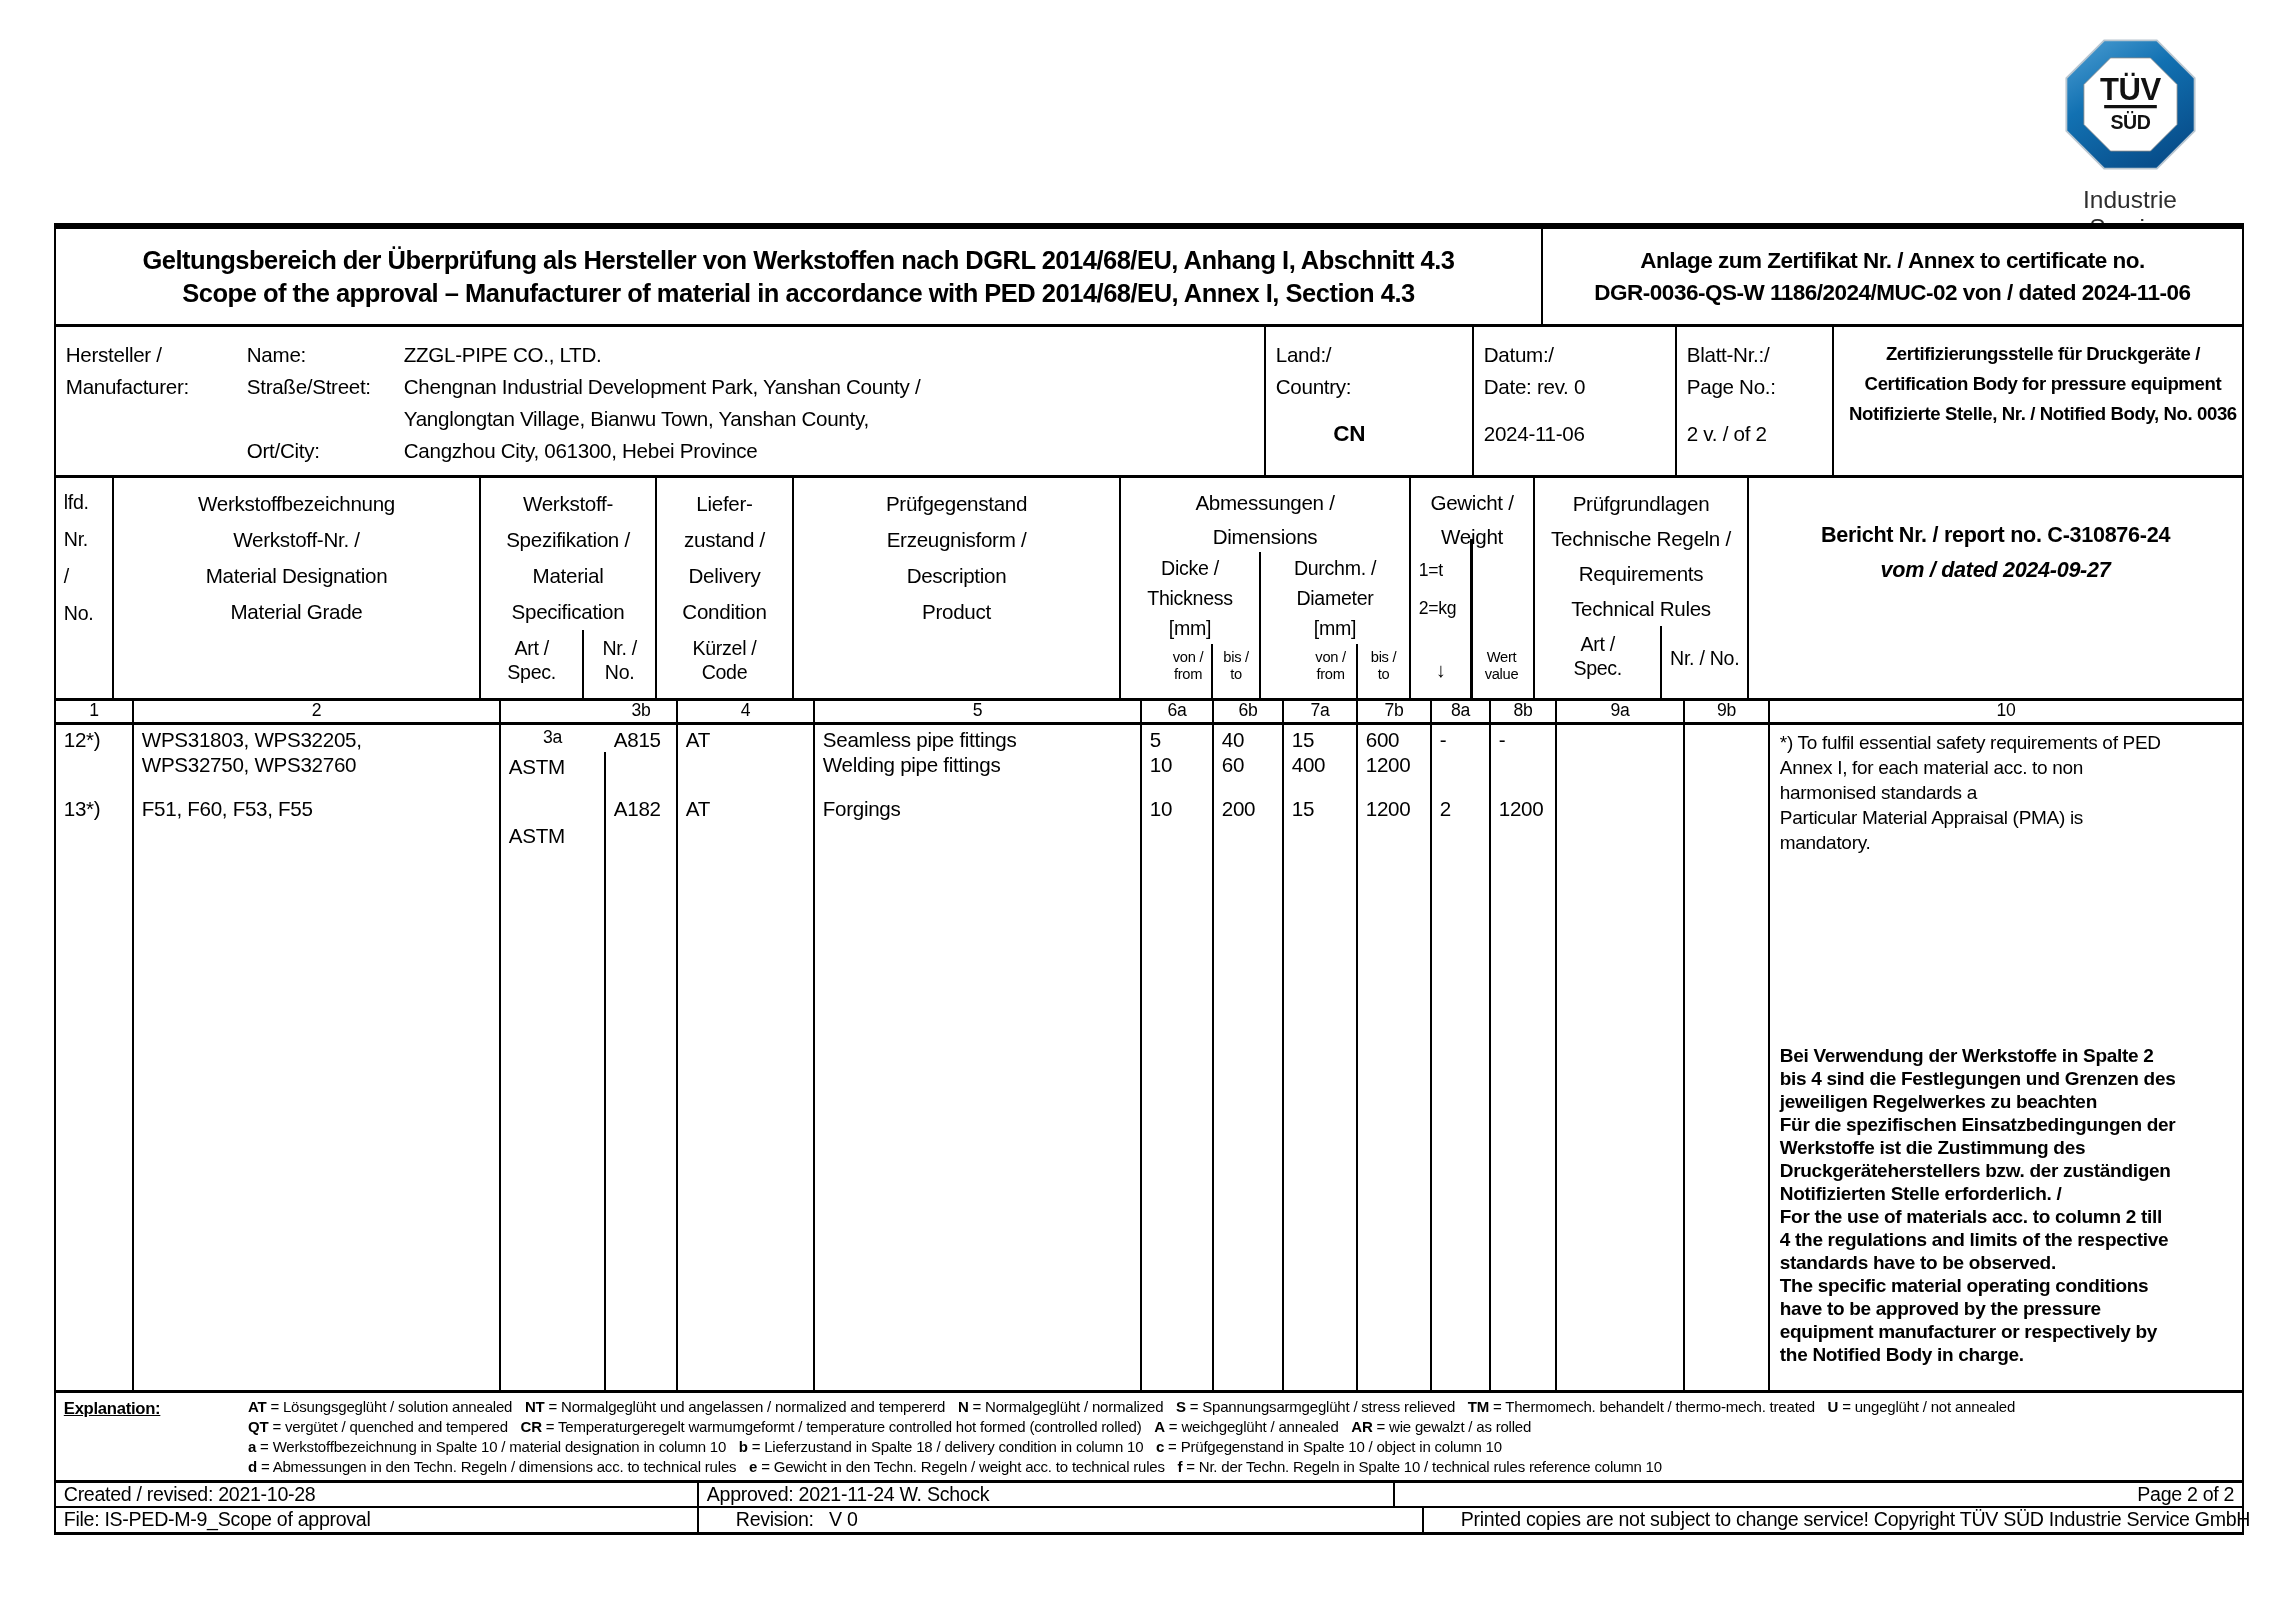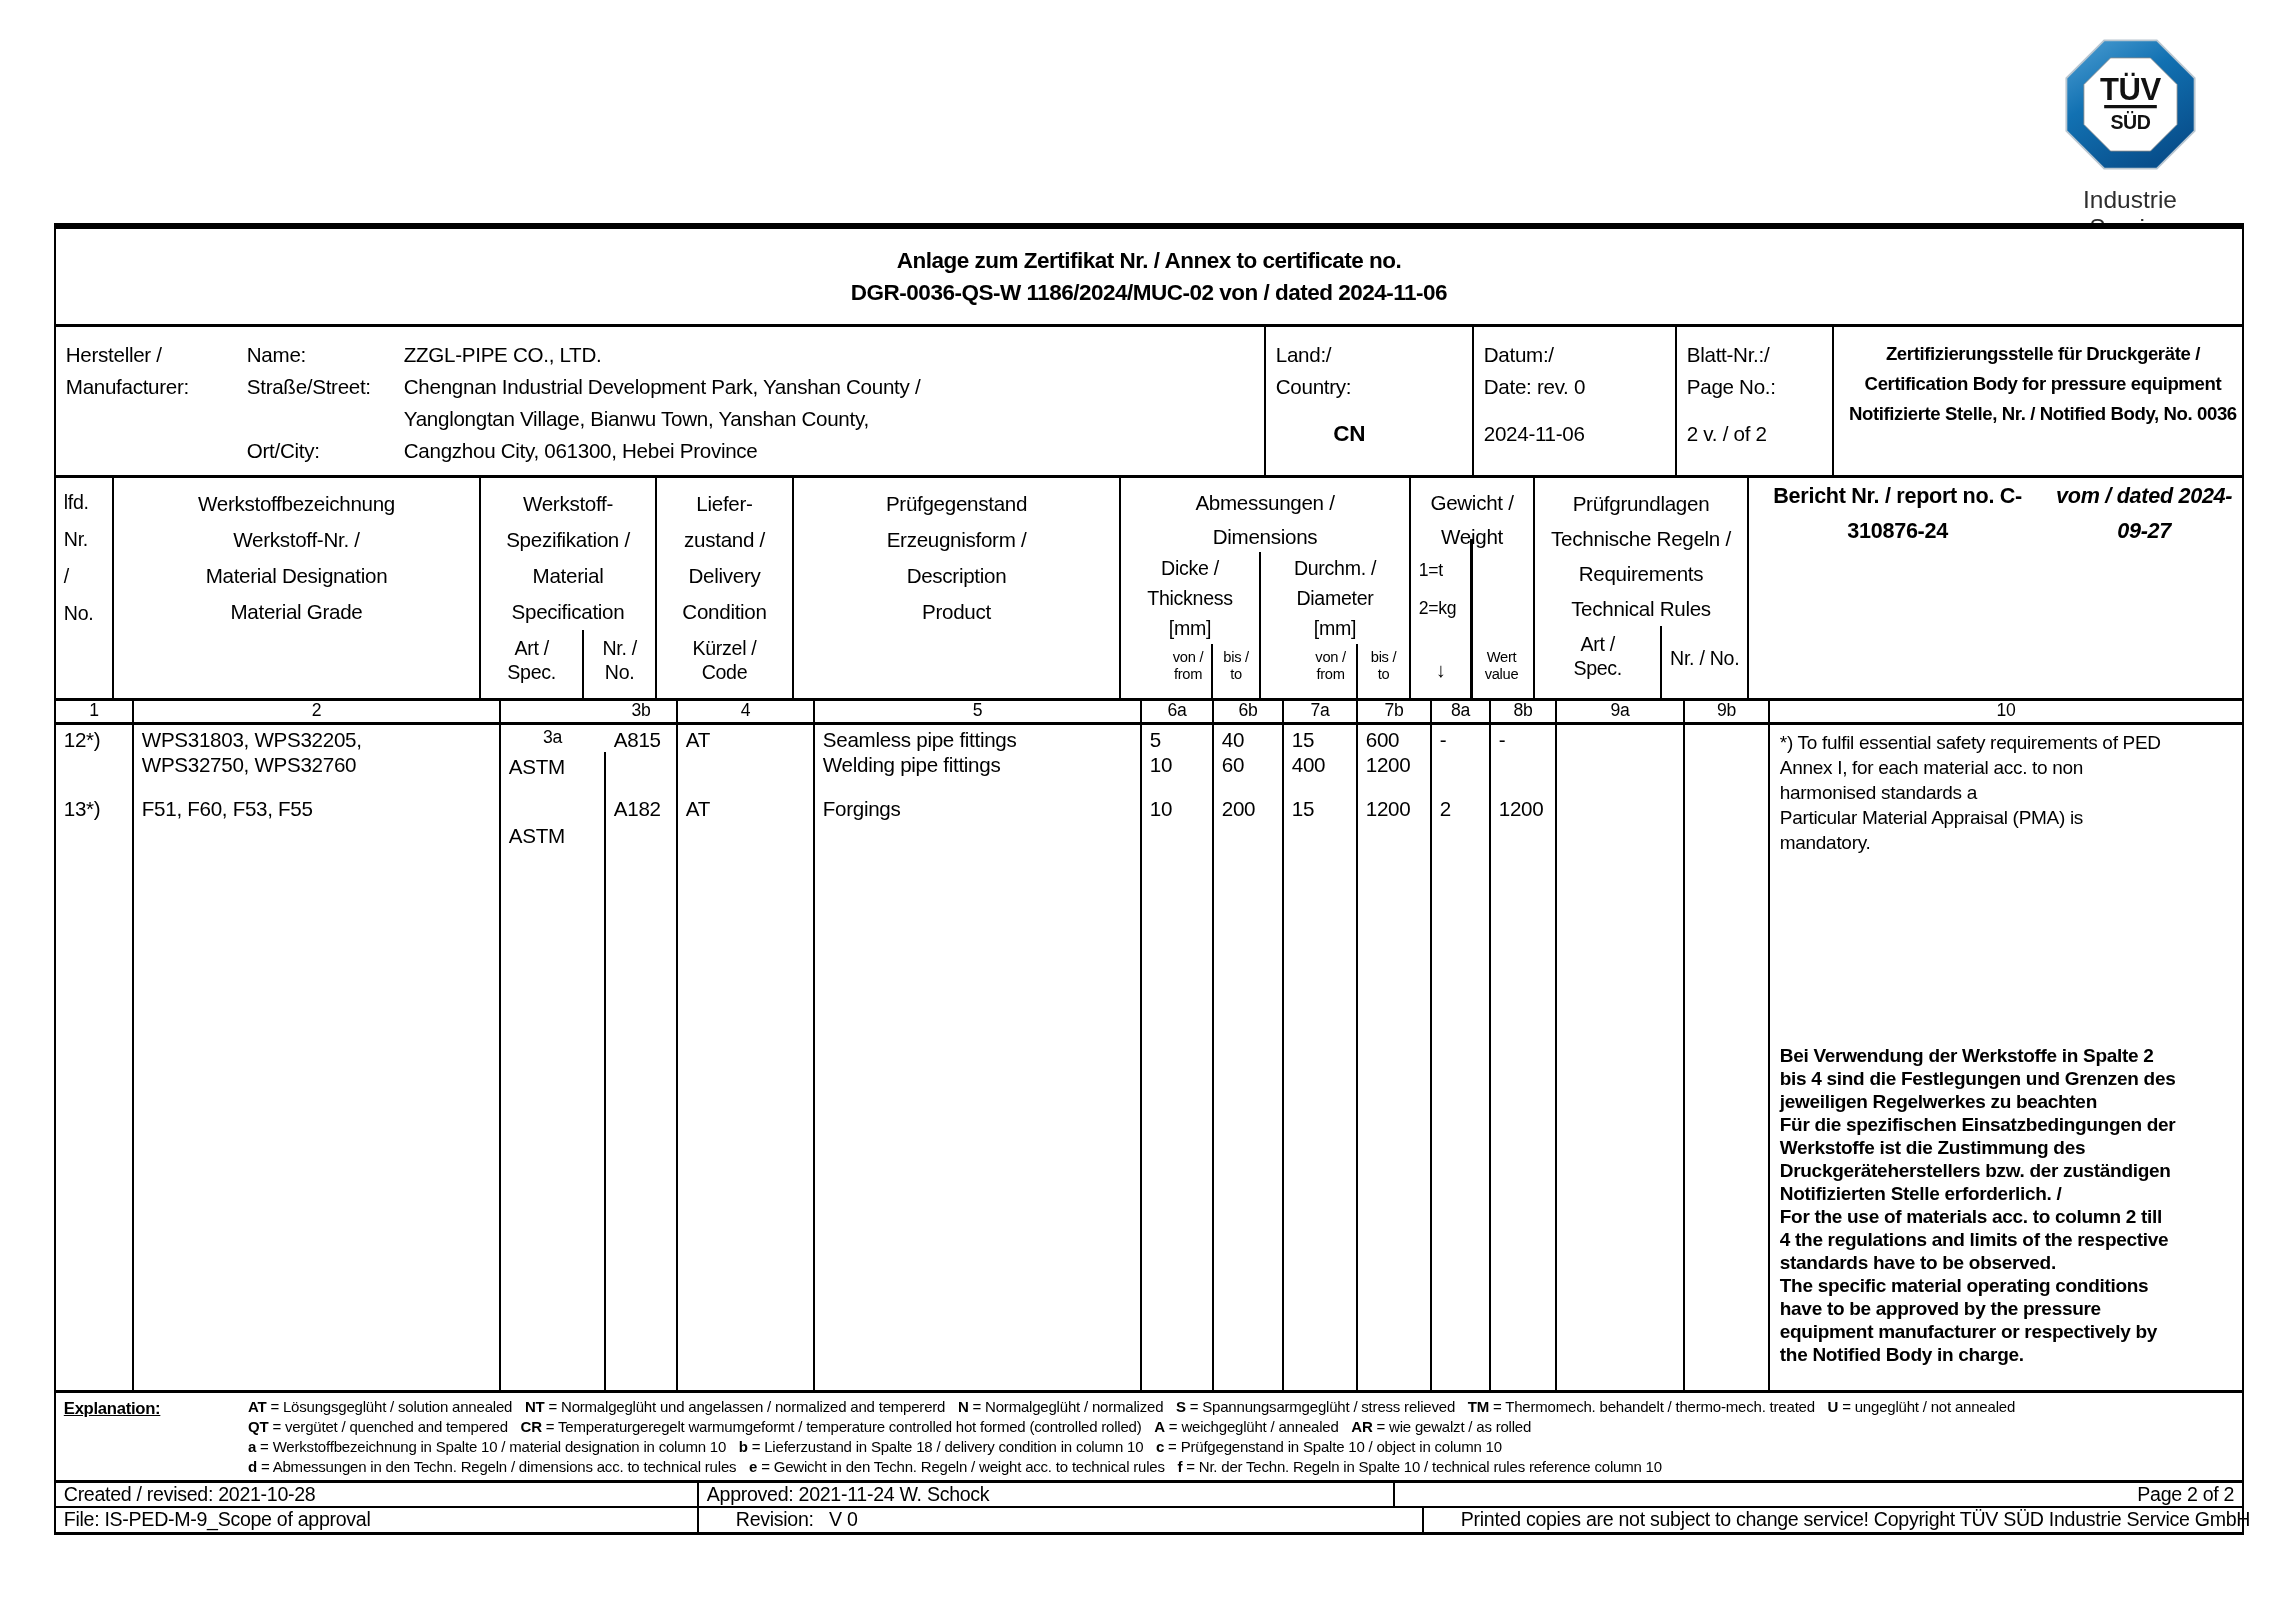--- a/index.html
+++ b/index.html
@@ -80,21 +80,21 @@
   .b7-title{height:73px;text-align:center;padding-top:7.8px;font-size:20.6px;line-height:34px;}
   .b7-note{height:93px;padding-left:7.8px;font-size:17.6px;line-height:38px;}
   .b7-bottom{height:54px;display:flex;}
   .b7-arrow{width:59px;text-align:center;font-size:20.6px;padding-top:13.7px;}
   .b7-wert{flex:1;text-align:center;font-size:14.7px;line-height:16.7px;padding-top:4.9px;}
   .b7-line{position:absolute;left:59px;top:61px;bottom:0;width:2.9px;background:#000;}
   
   .b8-art{width:128px;}
   .b8-no{width:85px;padding-top:19.6px !important;}
   
-  .b9-top{height:148px;display:flex;justify-content:center;text-align:center;}
+  .b9-top{height:148px;display:flex;flex-direction:column;justify-content:center;text-align:center;}
   .b9-top .rline1{font-weight:bold;font-size:21.6px;line-height:35px;}
   .b9-top .rline2{font-weight:bold;font-style:italic;font-size:21.6px;line-height:35px;}
   .b9-sub{height:72px;border-top:3.9px solid #000;text-align:center;font-size:19.6px;line-height:24.5px;padding-top:7.8px;}
 
   
   .mt-numrow{display:flex;height:26.5px;border-top:3.9px solid #000;border-bottom:3.9px solid #000;}
   .nr{border-right:2.9px solid #000;flex-shrink:0;text-align:center;font-size:17.6px;line-height:18.6px;}
   .nr:last-child{border-right:none;flex:1;}
 
   
@@ -146,20 +146,24 @@
       <text x="50" y="46.5" text-anchor="middle" font-family="Liberation Sans, sans-serif" font-size="23" font-weight="bold" fill="#111">TÜV</text>
       <line x1="30.5" y1="51.5" x2="69.5" y2="51.5" stroke="#111" stroke-width="2.4"></line>
       <text x="50" y="68.5" text-anchor="middle" font-family="Liberation Sans, sans-serif" font-size="14.5" font-weight="bold" fill="#111">SÜD</text>
     </svg>
     <div class="logo-subtitle">Industrie Service</div>
   </div>
 
   <div class="doc">
 
     <div class="band-top">
+      <div class="bt-left">
+        <div>Geltungsbereich der Überprüfung als Hersteller von Werkstoffen nach DGRL 2014/68/EU, Anhang I, Abschnitt 4.3</div>
+        <div>Scope of the approval – Manufacturer of material in accordance with PED 2014/68/EU, Annex I, Section 4.3</div>
+      </div>
       <div class="bt-right">
         <div>Anlage zum Zertifikat Nr. / Annex to certificate no.</div>
         <div>DGR-0036-QS-W 1186/2024/MUC-02 von / dated 2024-11-06</div>
       </div>
     </div>
 
     <div class="band-mfr">
       <div class="mfr-main">
         <div class="mfr-cell" style="grid-row:1;grid-column:1">Hersteller /</div>
         <div class="mfr-cell" style="grid-row:2;grid-column:1">Manufacturer:</div>

